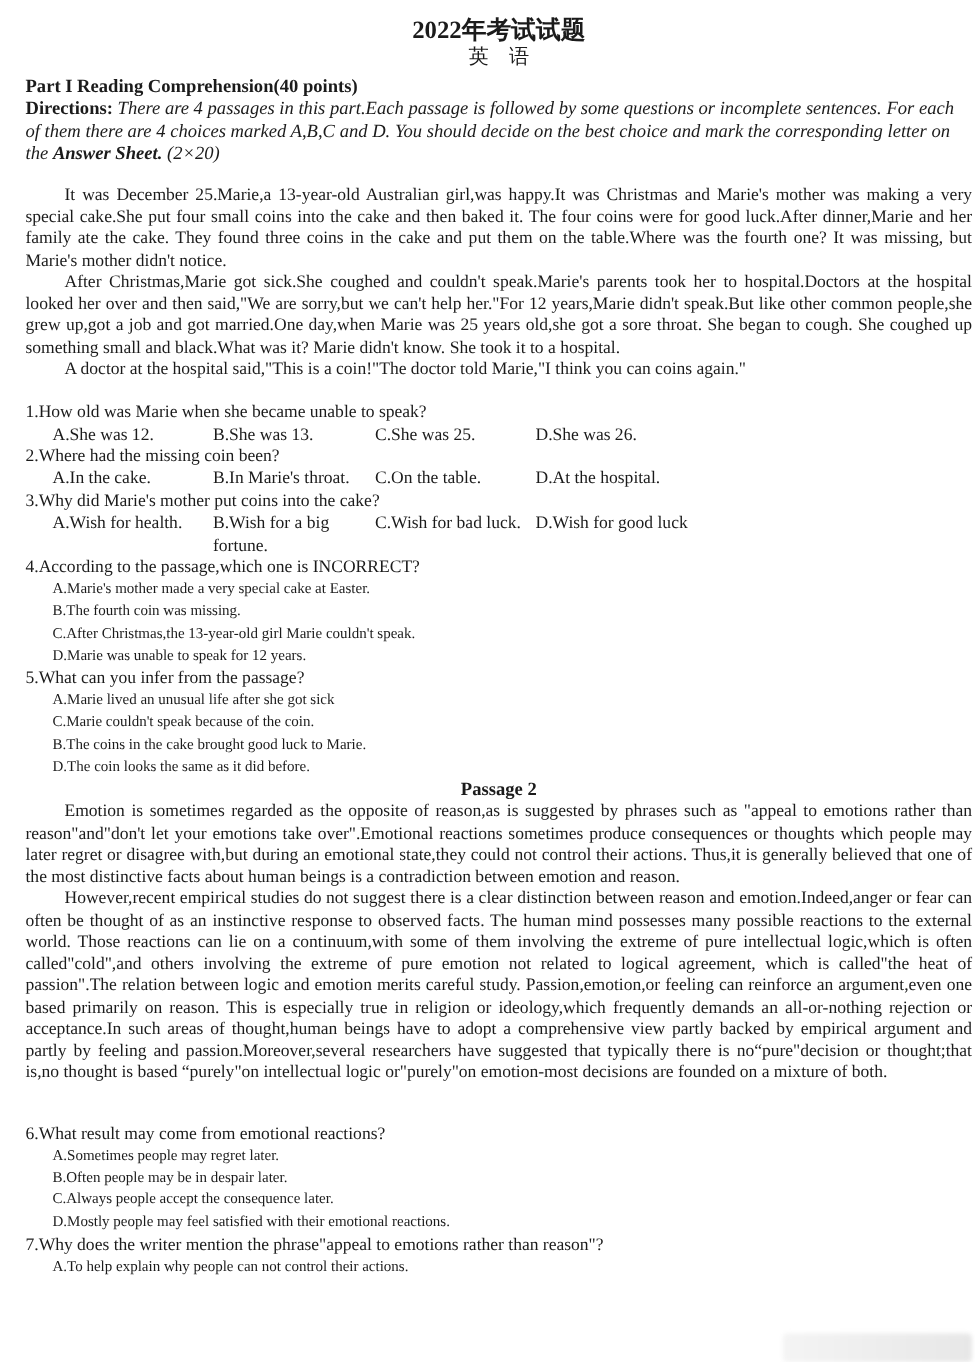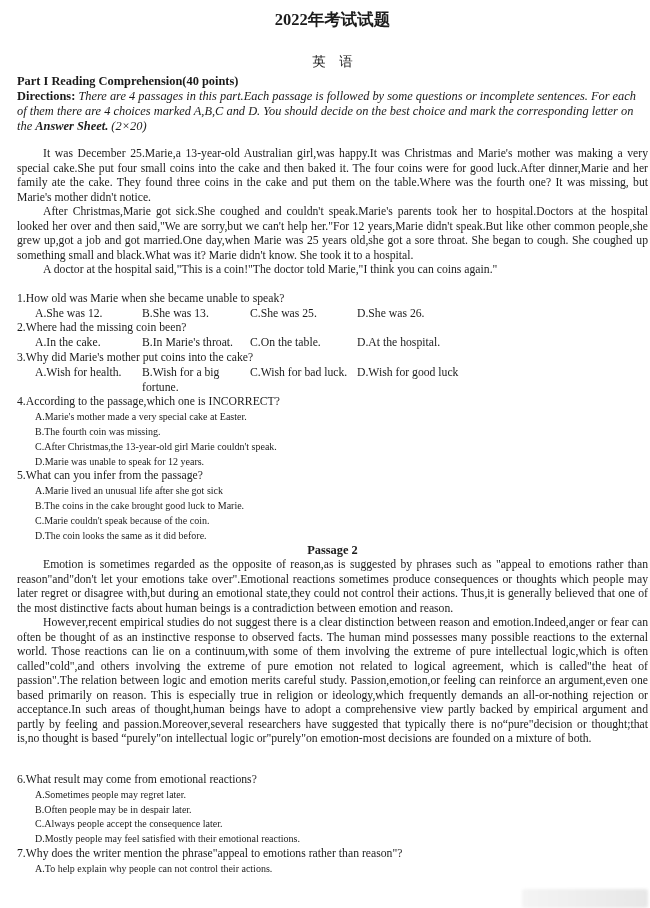--- a/index.html
+++ b/index.html
@@ -17,21 +17,20 @@
   .doc-title {
     text-align:center;
     font-weight:bold;
     font-size:16.5px;
     line-height:19px;
   }
   .doc-subtitle {
     text-align:center;
     font-size:13.5px;
     line-height:17px;
-    margin-top:24px;
   }
   .part-heading {
     font-weight:bold;
     font-size:12.4px;
     line-height:15px;
     margin-top:4px;
   }
   .directions {
     font-size:12.4px;
     line-height:14.8px;
@@ -122,22 +121,22 @@
       <div class="question">4.According to the passage,which one is INCORRECT?</div>
       <div class="options-stack">
         <div class="opt">A.Marie's mother made a very special cake at Easter.</div>
         <div class="opt">B.The fourth coin was missing.</div>
         <div class="opt">C.After Christmas,the 13-year-old girl Marie couldn't speak.</div>
         <div class="opt">D.Marie was unable to speak for 12 years.</div>
       </div>
       <div class="question">5.What can you infer from the passage?</div>
       <div class="options-stack">
         <div class="opt">A.Marie lived an unusual life after she got sick</div>
+        <div class="opt">C.Marie couldn't speak because of the coin.</div>
         <div class="opt">B.The coins in the cake brought good luck to Marie.</div>
-        <div class="opt">C.Marie couldn't speak because of the coin.</div>
         <div class="opt">D.The coin looks the same as it did before.</div>
       </div>
       <div class="passage-title">Passage 2</div>
       <p class="para">Emotion is sometimes regarded as the opposite of reason,as is suggested by phrases such as "appeal to emotions rather than reason"and"don't let your emotions take over".Emotional reactions sometimes produce consequences or thoughts which people may later regret or disagree with,but during an emotional state,they could not control their actions. Thus,it is generally believed that one of the most distinctive facts about human beings is a contradiction between emotion and reason.</p>
       <p class="para">However,recent empirical studies do not suggest there is a clear distinction between reason and emotion.Indeed,anger or fear can often be thought of as an instinctive response to observed facts. The human mind possesses many possible reactions to the external world. Those reactions can lie on a continuum,with some of them involving the extreme of pure intellectual logic,which is often called"cold",and others involving the extreme of pure emotion not related to logical agreement, which is called"the heat of passion".The relation between logic and emotion merits careful study. Passion,emotion,or feeling can reinforce an argument,even one based primarily on reason. This is especially true in religion or ideology,which frequently demands an all-or-nothing rejection or acceptance.In such areas of thought,human beings have to adopt a comprehensive view partly backed by empirical argument and partly by feeling and passion.Moreover,several researchers have suggested that typically there is no“pure"decision or thought;that is,no thought is based “purely"on intellectual logic or"purely"on emotion-most decisions are founded on a mixture of both.</p>
       <div class="spacer-lg"></div>
       <div class="question">6.What result may come from emotional reactions?</div>
       <div class="options-stack">
         <div class="opt">A.Sometimes people may regret later.</div>
         <div class="opt">B.Often people may be in despair later.</div>

